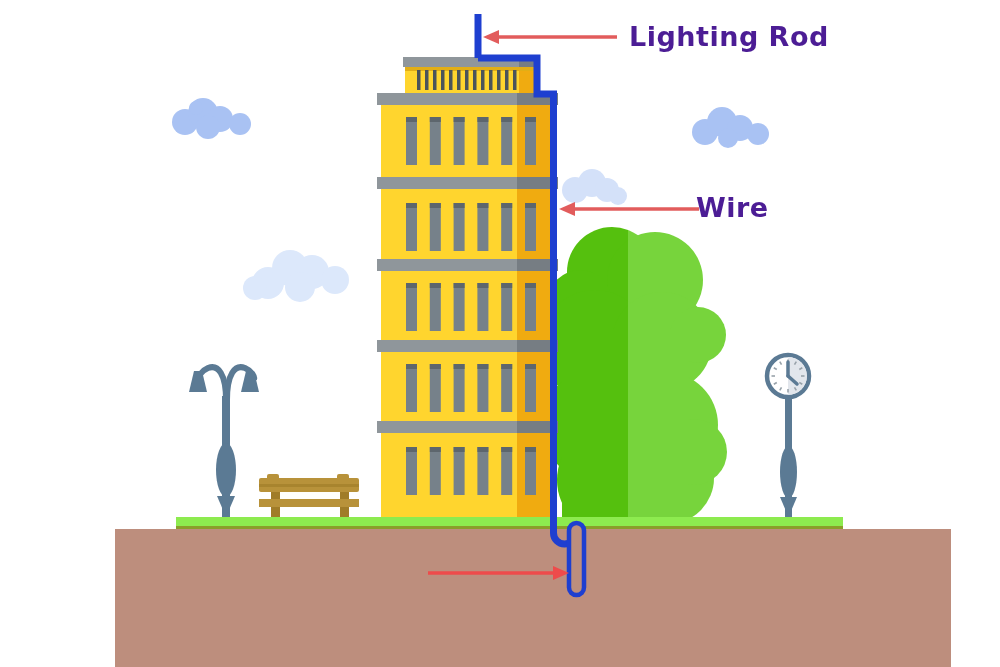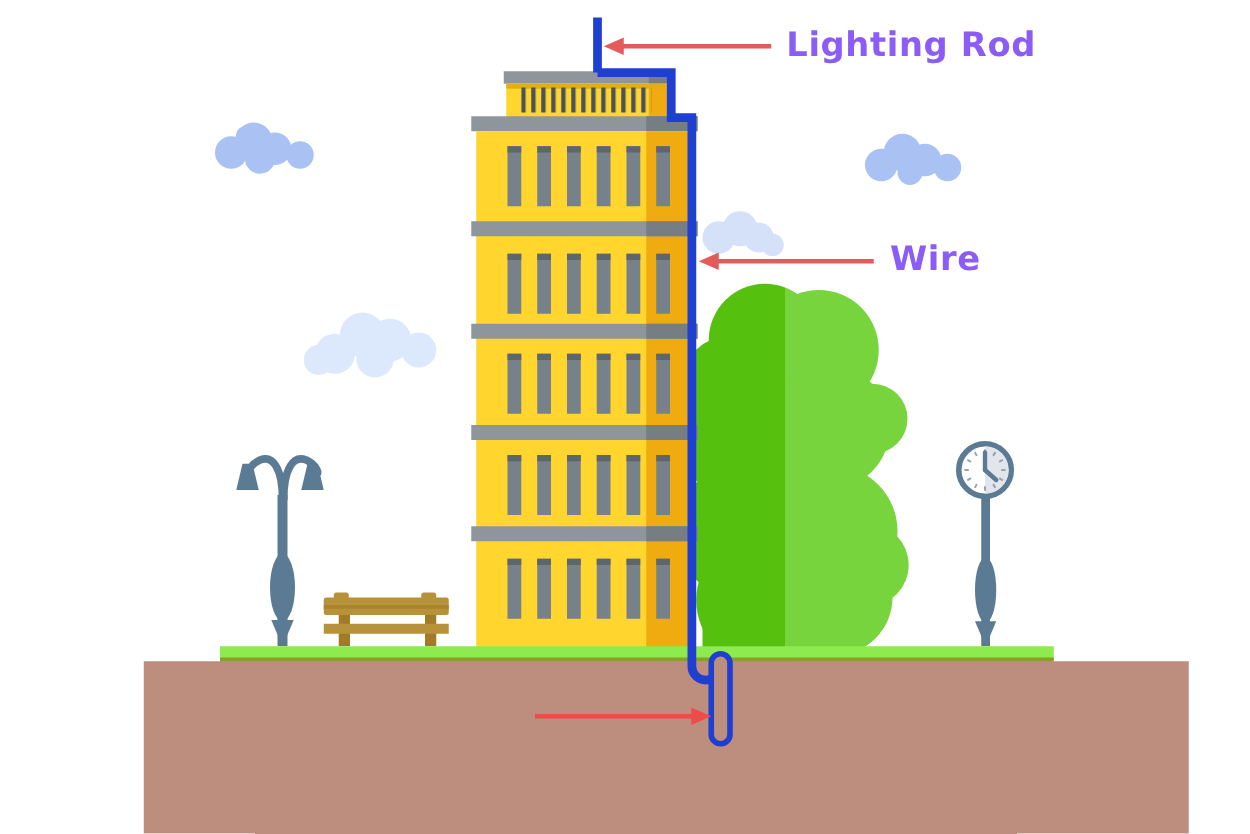--- a/index.html
+++ b/index.html
@@ -9,26 +9,26 @@
     background:#ffffff;
     overflow:hidden;
     font-family:"DejaVu Sans","Liberation Sans",sans-serif;
   }
   .stage svg{position:absolute;left:0;top:0;}
   .diagram-label{
     position:absolute;
     font-weight:bold;
     font-size:27px;
     letter-spacing:0.5px;
-    color:#8b5cf6;
+    color:#4c1d95;
     white-space:nowrap;
     line-height:1.1;
   }
   #lbl-lightning{left:629px;top:22px;}
-  #lbl-wire{left:712px;top:193px;}
+  #lbl-wire{left:696px;top:193px;}
   #lbl-ground{left:229px;top:557px;}
 </style>
 </head>
 <body>
 
 <div class="stage">
 
 <svg width="1000" height="667" viewBox="0 0 1000 667">
   <defs>
     <g id="win">

